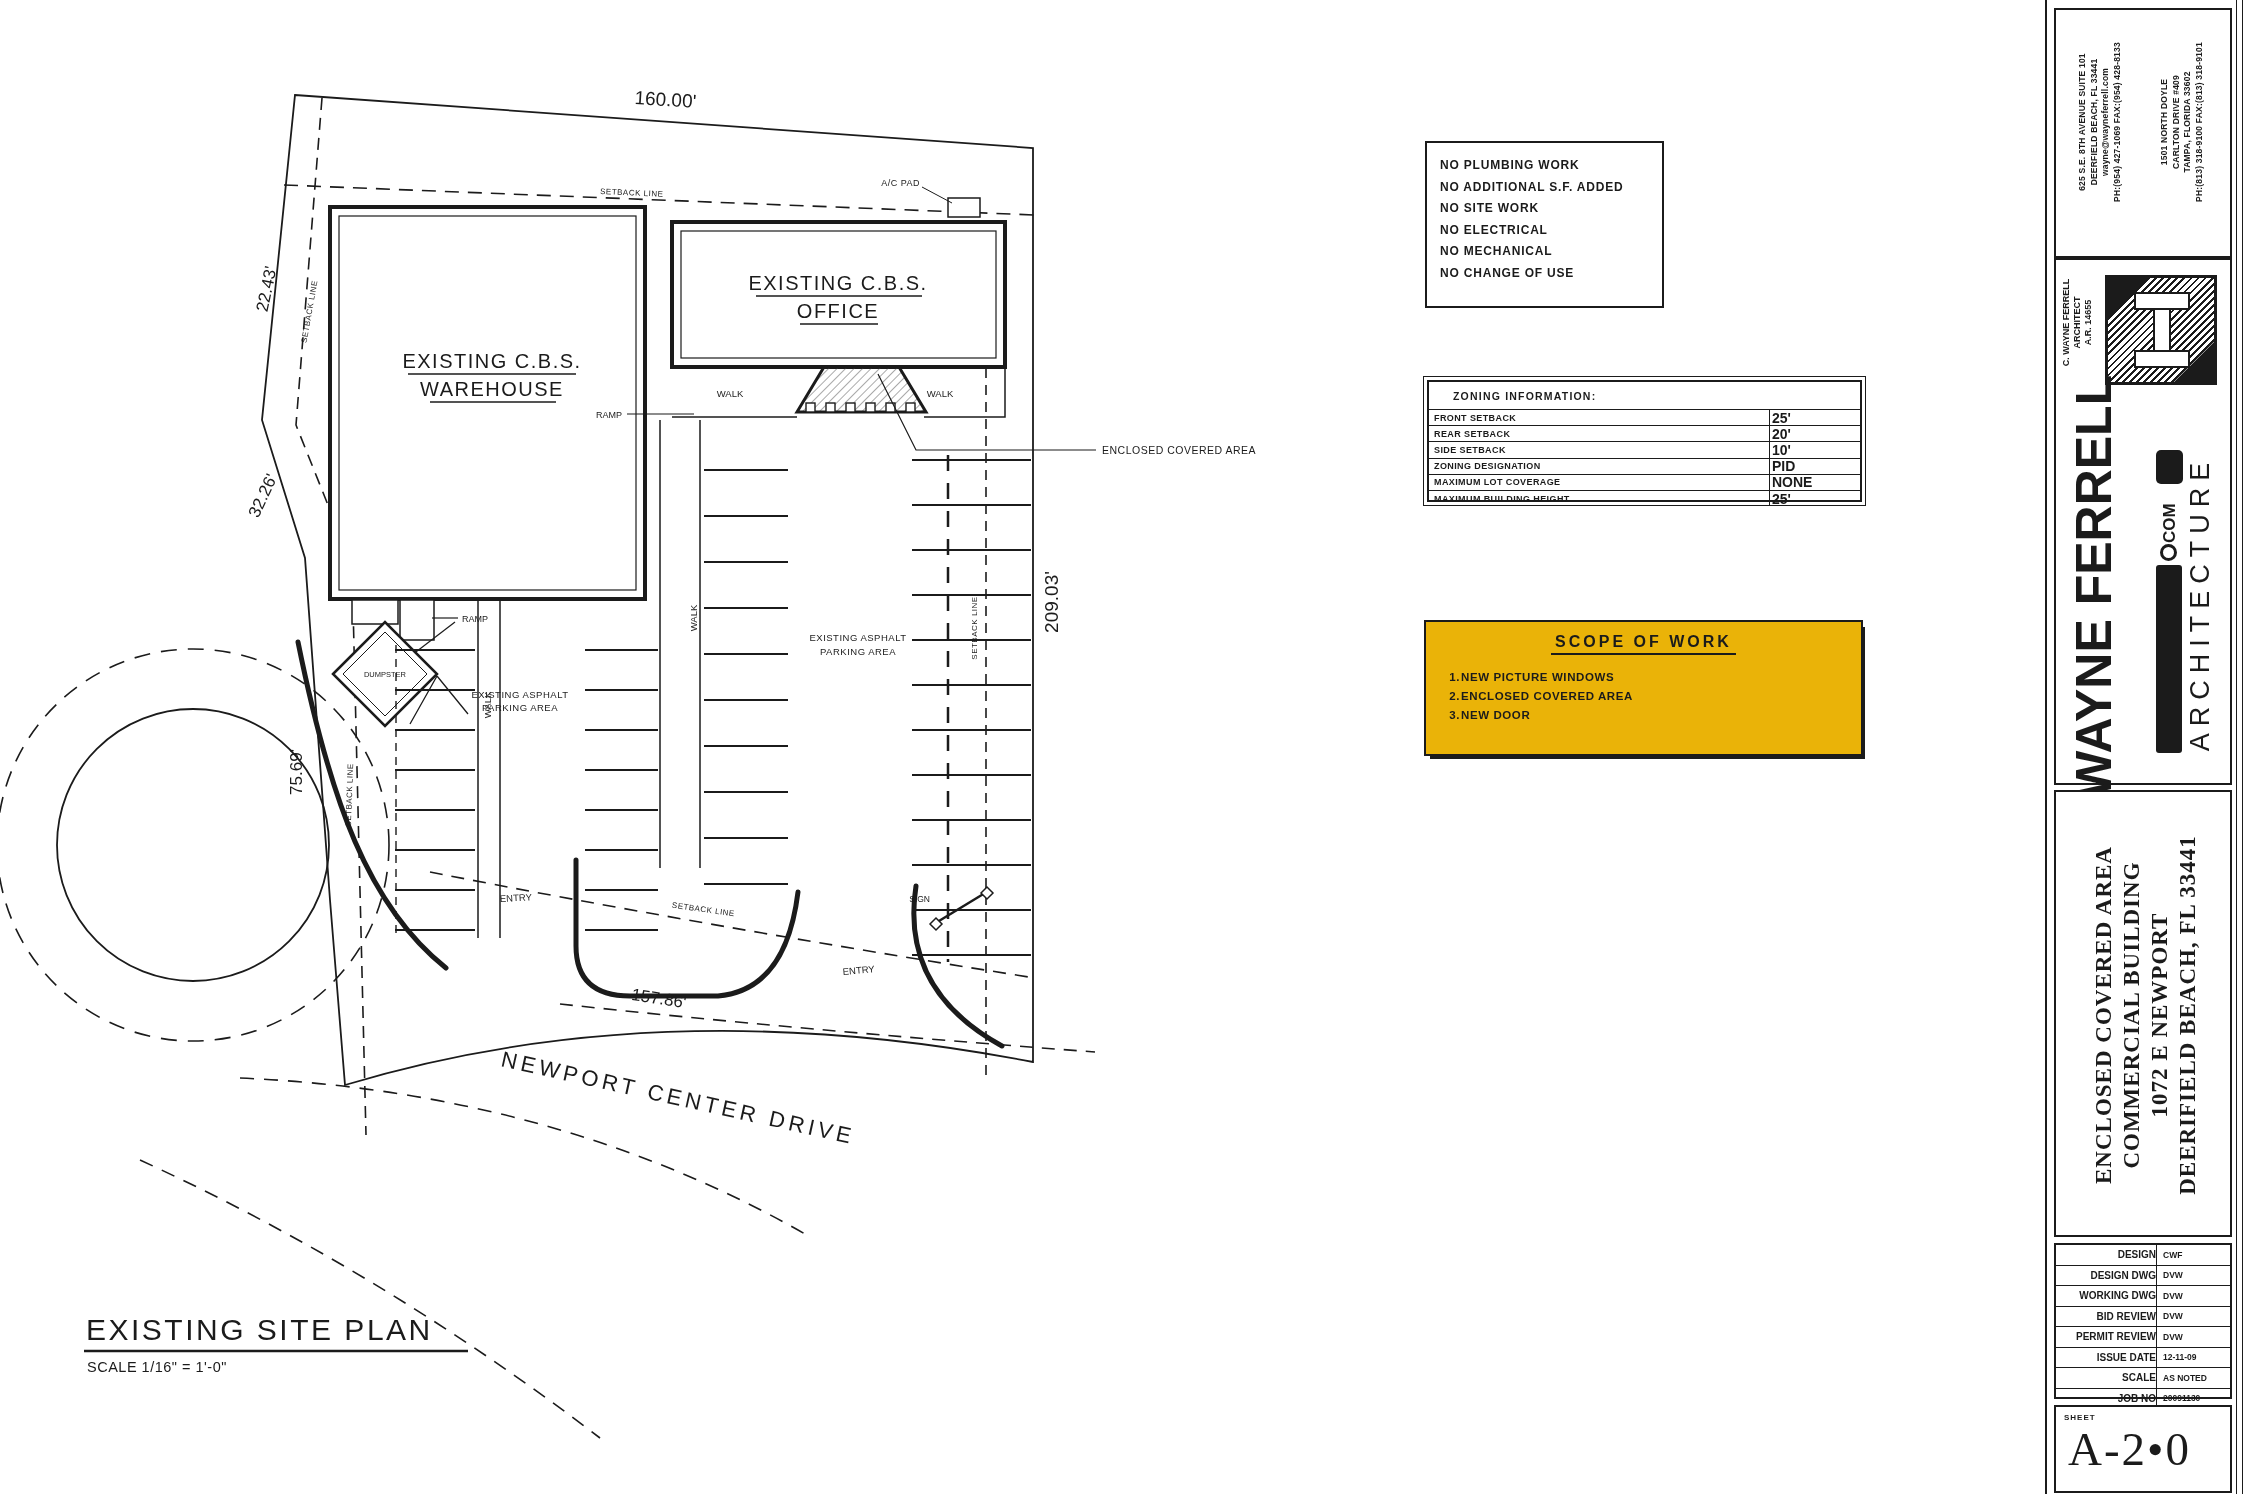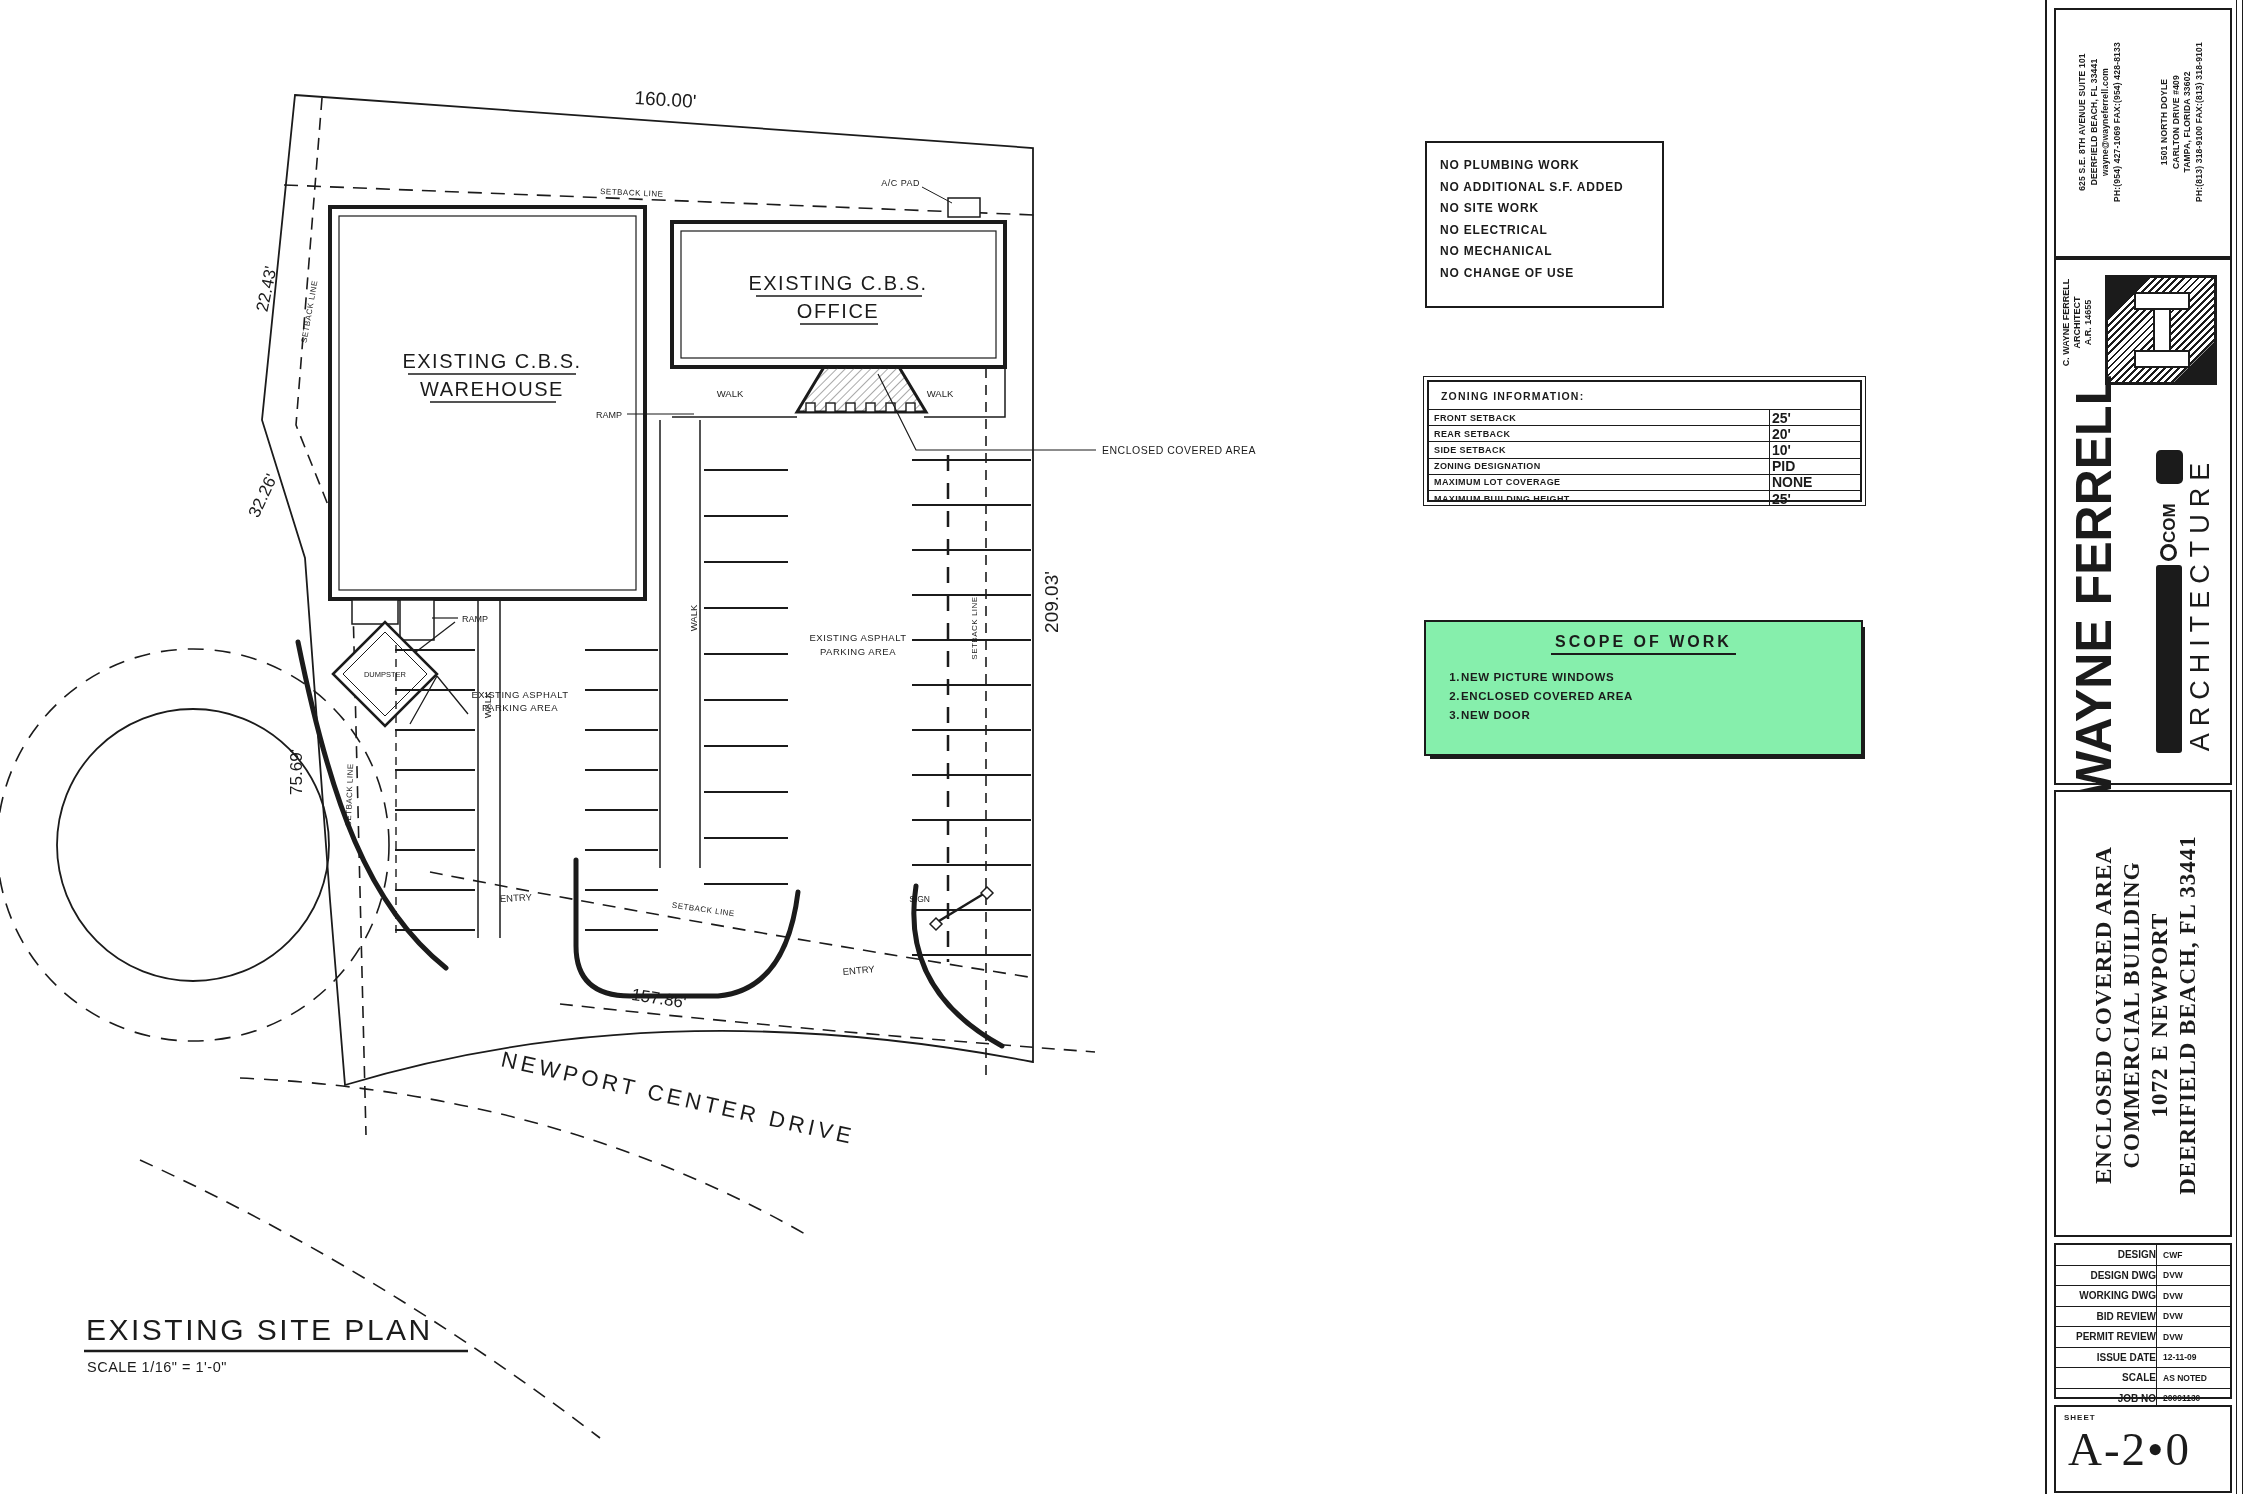--- a/index.html
+++ b/index.html
@@ -8,29 +8,29 @@
   svg text{fill:#1b1b1b;font-family:"Liberation Sans",sans-serif;}
 
   
   .notes-box{position:absolute;left:1425px;top:141px;width:239px;height:167px;
              border:2px solid #1b1b1b;box-sizing:border-box;padding:12px 0 0 13px;}
   .notes-box .nline{font-size:12px;font-weight:bold;letter-spacing:.8px;line-height:21.5px;white-space:nowrap;}
 
   .zoning-box{position:absolute;left:1427px;top:380px;width:435px;height:122px;
               border:2px solid #1b1b1b;outline:1px solid #1b1b1b;outline-offset:3px;
               box-sizing:border-box;background:#fff;}
-  .zoning-title{height:27px;display:flex;align-items:center;padding-left:12px;
+  .zoning-title{height:27px;display:flex;align-items:center;padding-left:24px;
                 font-size:10.5px;font-weight:bold;letter-spacing:1.2px;}
   .zrow{display:flex;height:15.2px;border-top:1.6px solid #1b1b1b;align-items:center;}
   .zrow .zl{flex:1;padding-left:5px;font-size:9px;font-weight:bold;letter-spacing:.4px;}
   .zrow .zv{width:88px;align-self:stretch;display:flex;align-items:center;
             border-left:1.6px solid #1b1b1b;padding-left:2px;font-size:14px;font-weight:bold;margin-left:48px;}
 
   .scope-box{position:absolute;left:1424px;top:620px;width:439px;height:136px;
-             border:2.5px solid #1b1b1b;box-sizing:border-box;background:#86efac;
+             border:2.5px solid #1b1b1b;box-sizing:border-box;background:#eab308;
              box-shadow:4px 5px 0 -2px #1b1b1b;}
   .scope-title-wrap{text-align:center;margin-top:11px;}
   .scope-title{display:inline-block;font-size:16px;font-weight:bold;letter-spacing:3px;
                border-bottom:2px solid #1b1b1b;padding:0 4px 2px 4px;}
   .scope-items{margin-top:13px;}
   .srow{display:flex;font-size:11.5px;font-weight:bold;letter-spacing:.6px;line-height:19px;}
   .srow .snum{width:34px;text-align:right;}
   .srow .stxt{margin-left:1px;}
 
   

